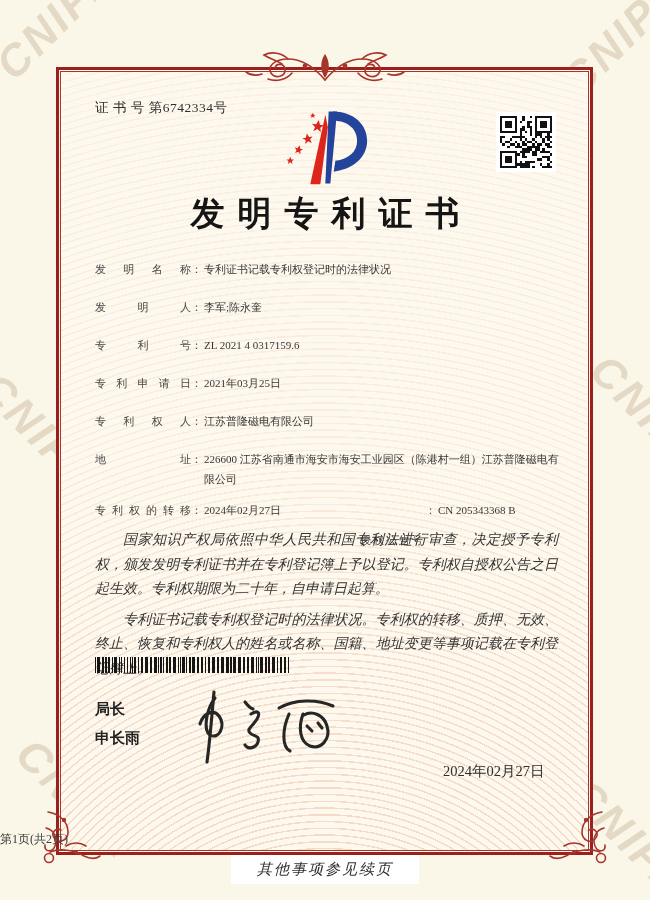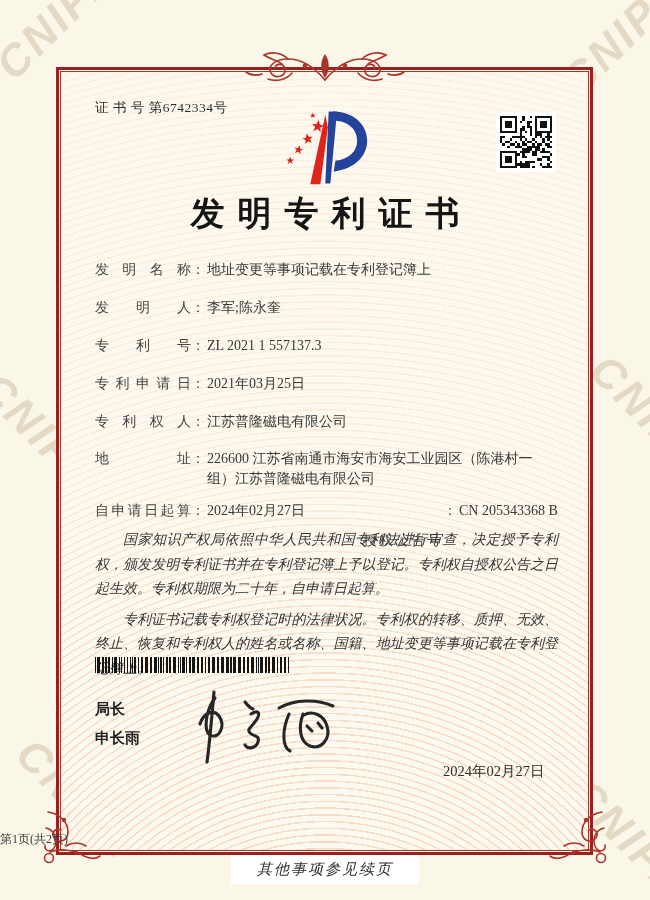--- a/index.html
+++ b/index.html
@@ -68,21 +68,21 @@
 
   .title {
     position:absolute; left:0; right:0; top:191px;
     text-align:center;
     font-size:34px; font-weight:bold; color:#151515;
     letter-spacing:13px; text-indent:13px;
     z-index:2;
   }
 
   
-  .fields { position:absolute; left:95px; top:259px; width:465px; z-index:2; font-size:14px; color:#3c3c3c; }
+  .fields { position:absolute; left:95px; top:259px; width:465px; z-index:2; font-size:11px; color:#3c3c3c; }
   .f-row { display:flex; line-height:21px; margin-bottom:17px; }
   .f-label {
     display:inline-block; width:96px; flex:0 0 96px;
     text-align:justify; text-align-last:justify;
     color:#474747;
   }
   .f-colon { flex:0 0 auto; color:#474747; }
   .f-value { flex:1 1 auto; padding-left:2px; color:#383838; }
   .f-row-addr { line-height:20px; margin-bottom:11px; }
   .grant-date-value { flex:0 0 158px; padding-left:2px; }
@@ -436,49 +436,49 @@
         <rect x="20" y="20" width="1" height="1"></rect>
       </svg>
   </div>
 
   <div class="title">发明专利证书</div>
 
   <div class="fields">
     <div class="f-row">
       <span class="f-label">发明名称</span>
         <span class="f-colon">：</span>
-        <span class="f-value">地址变更等事项记载在专利登记簿上</span>
+        <span class="f-value">专利证书记载专利权登记时的法律状况</span>
     </div>
     <div class="f-row">
       <span class="f-label">发明人</span>
         <span class="f-colon">：</span>
         <span class="f-value">李军;陈永奎</span>
     </div>
     <div class="f-row">
       <span class="f-label">专利号</span>
         <span class="f-colon">：</span>
-        <span class="f-value">ZL 2021 1 557137.3</span>
+        <span class="f-value">ZL 2021 4 0317159.6</span>
     </div>
     <div class="f-row">
       <span class="f-label">专利申请日</span>
         <span class="f-colon">：</span>
         <span class="f-value">2021年03月25日</span>
     </div>
     <div class="f-row">
       <span class="f-label">专利权人</span>
         <span class="f-colon">：</span>
         <span class="f-value">江苏普隆磁电有限公司</span>
     </div>
     <div class="f-row f-row-addr">
       <span class="f-label">地址</span>
         <span class="f-colon">：</span>
         <span class="f-value">226600 江苏省南通市海安市海安工业园区（陈港村一组）江苏普隆磁电有限公司</span>
     </div>
     <div class="f-row">
-      <span class="f-label">自申请日起算</span>
+      <span class="f-label">专利权的转移</span>
         <span class="f-colon">：</span>
         <span class="f-value grant-date-value">2024年02月27日</span>
         <span class="f-label2">授权公告号</span>
         <span class="f-colon">：</span>
         <span class="f-value">CN 205343368 B</span>
     </div>
   </div>
 
   <div class="paras">
     <p>国家知识产权局依照中华人民共和国专利法进行审查，决定授予专利权，颁发发明专利证书并在专利登记簿上予以登记。专利权自授权公告之日起生效。专利权期限为二十年，自申请日起算。</p>

